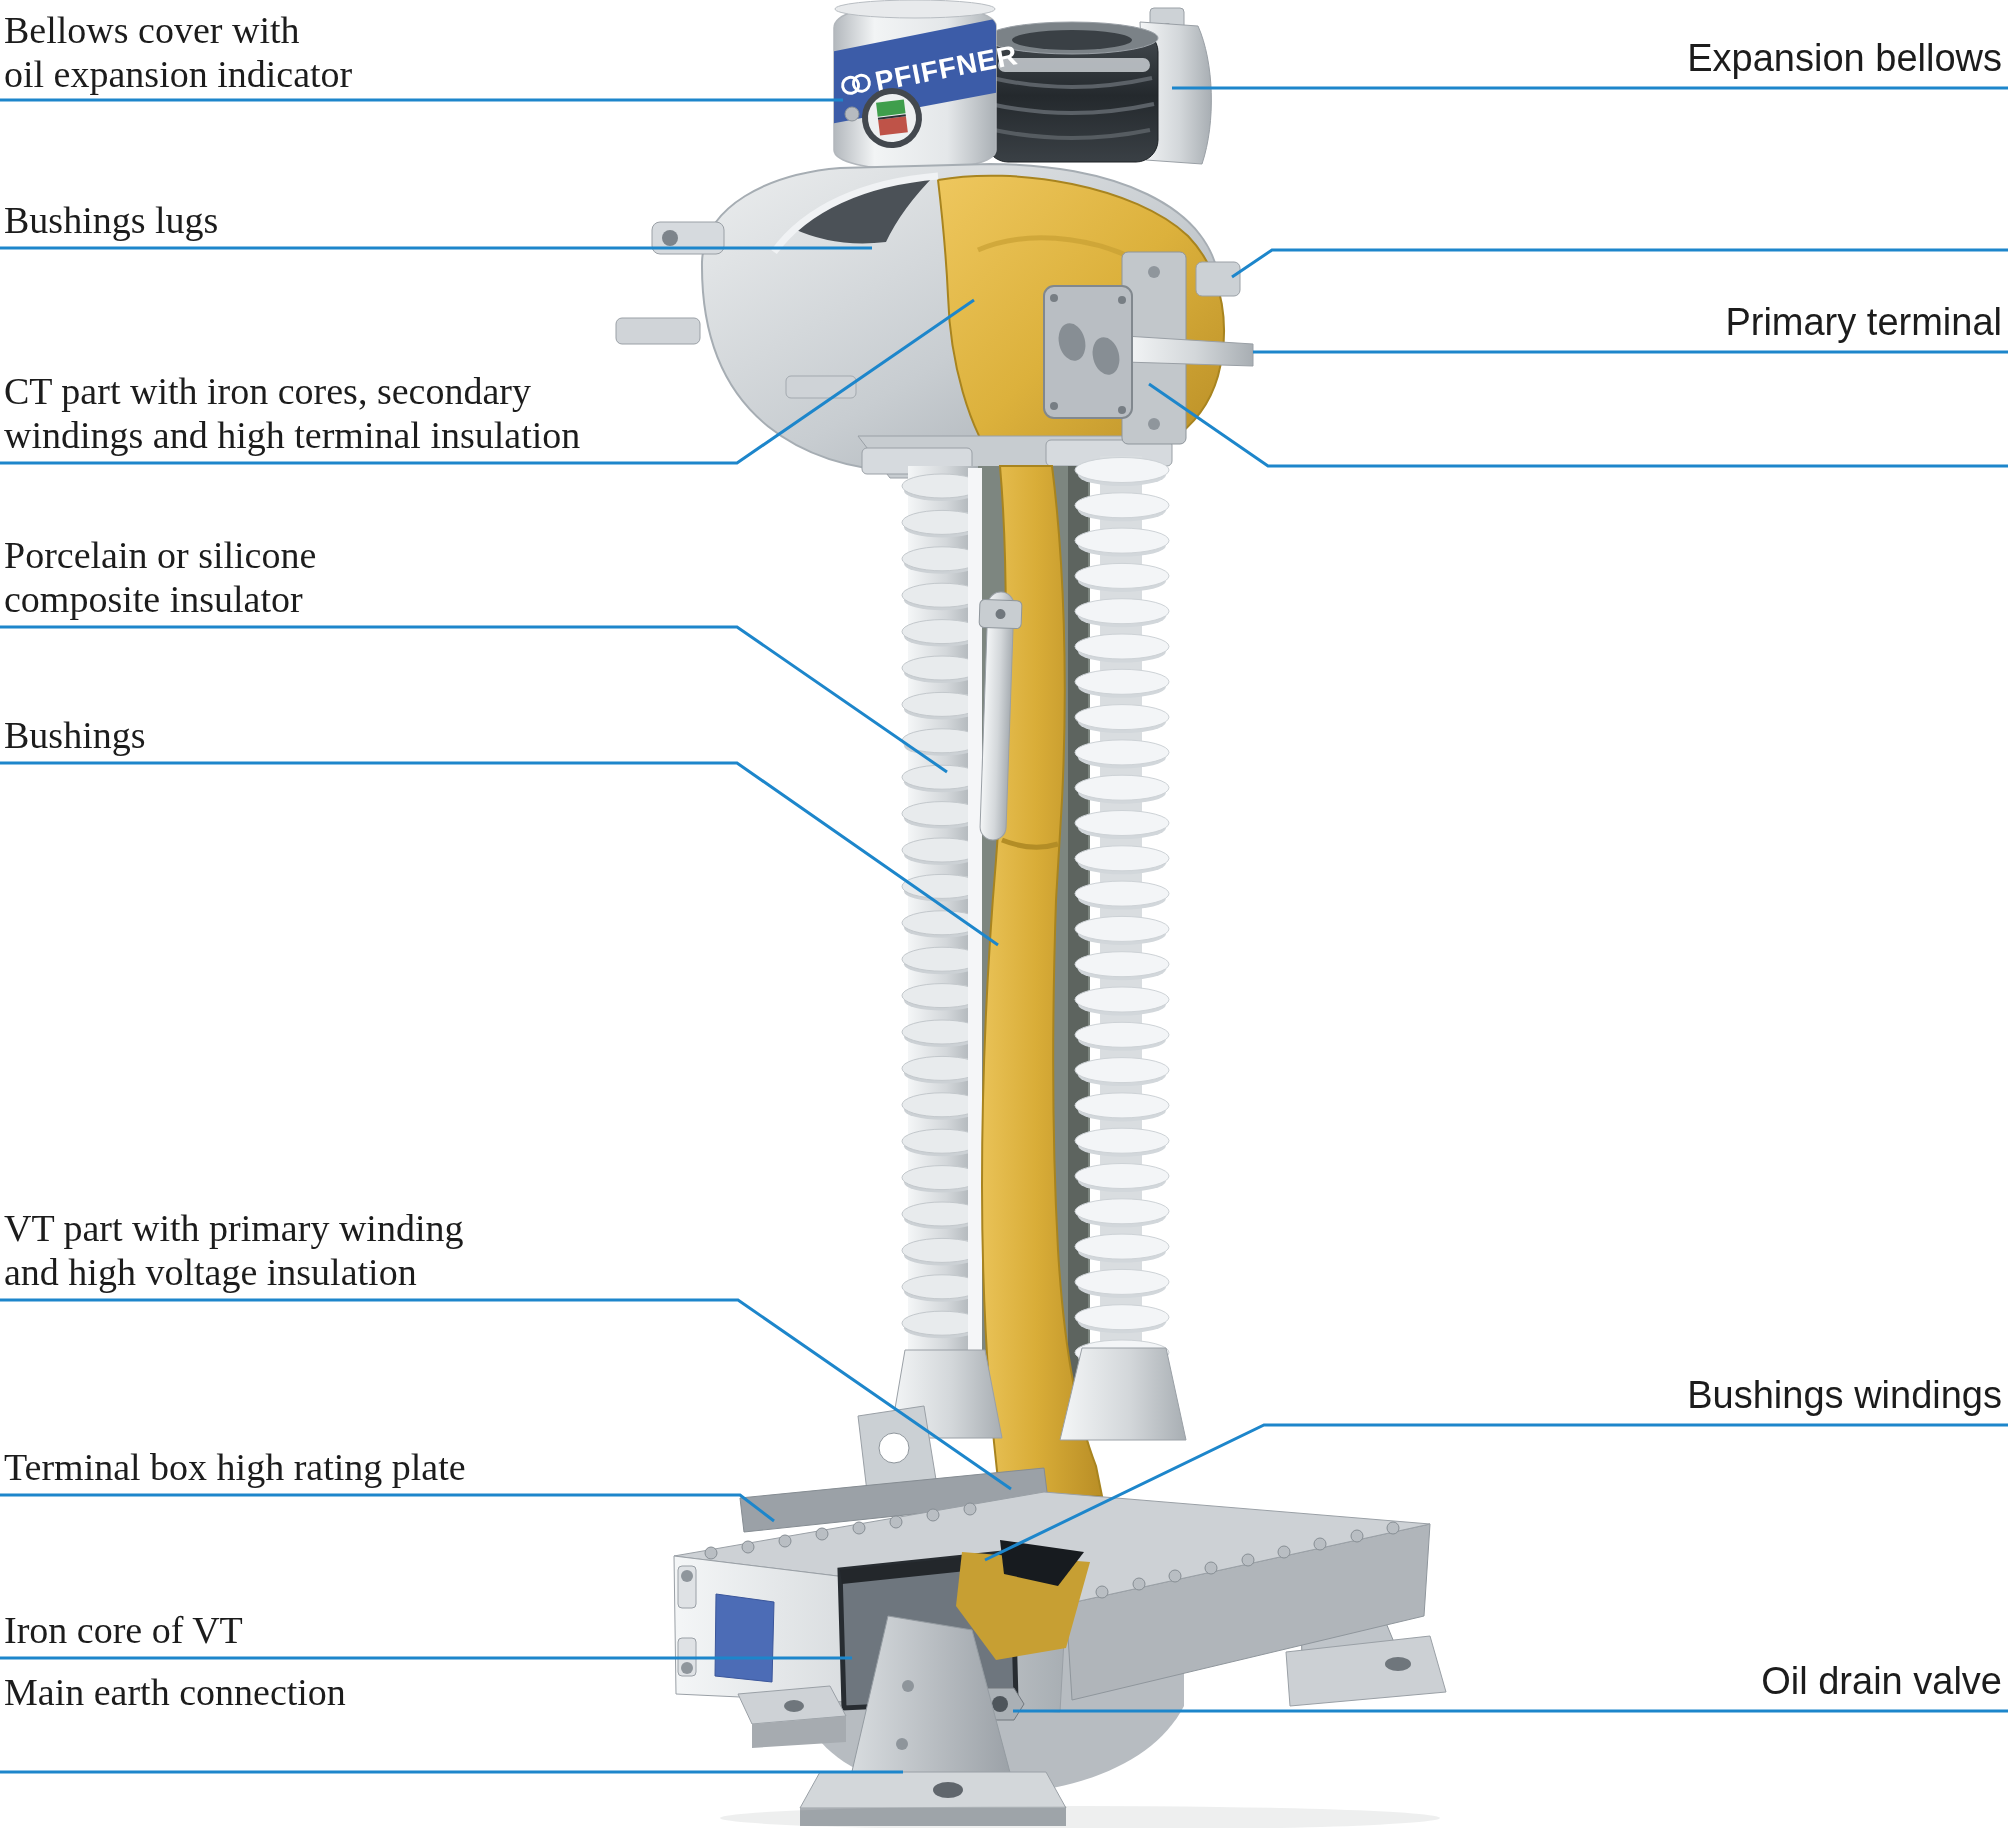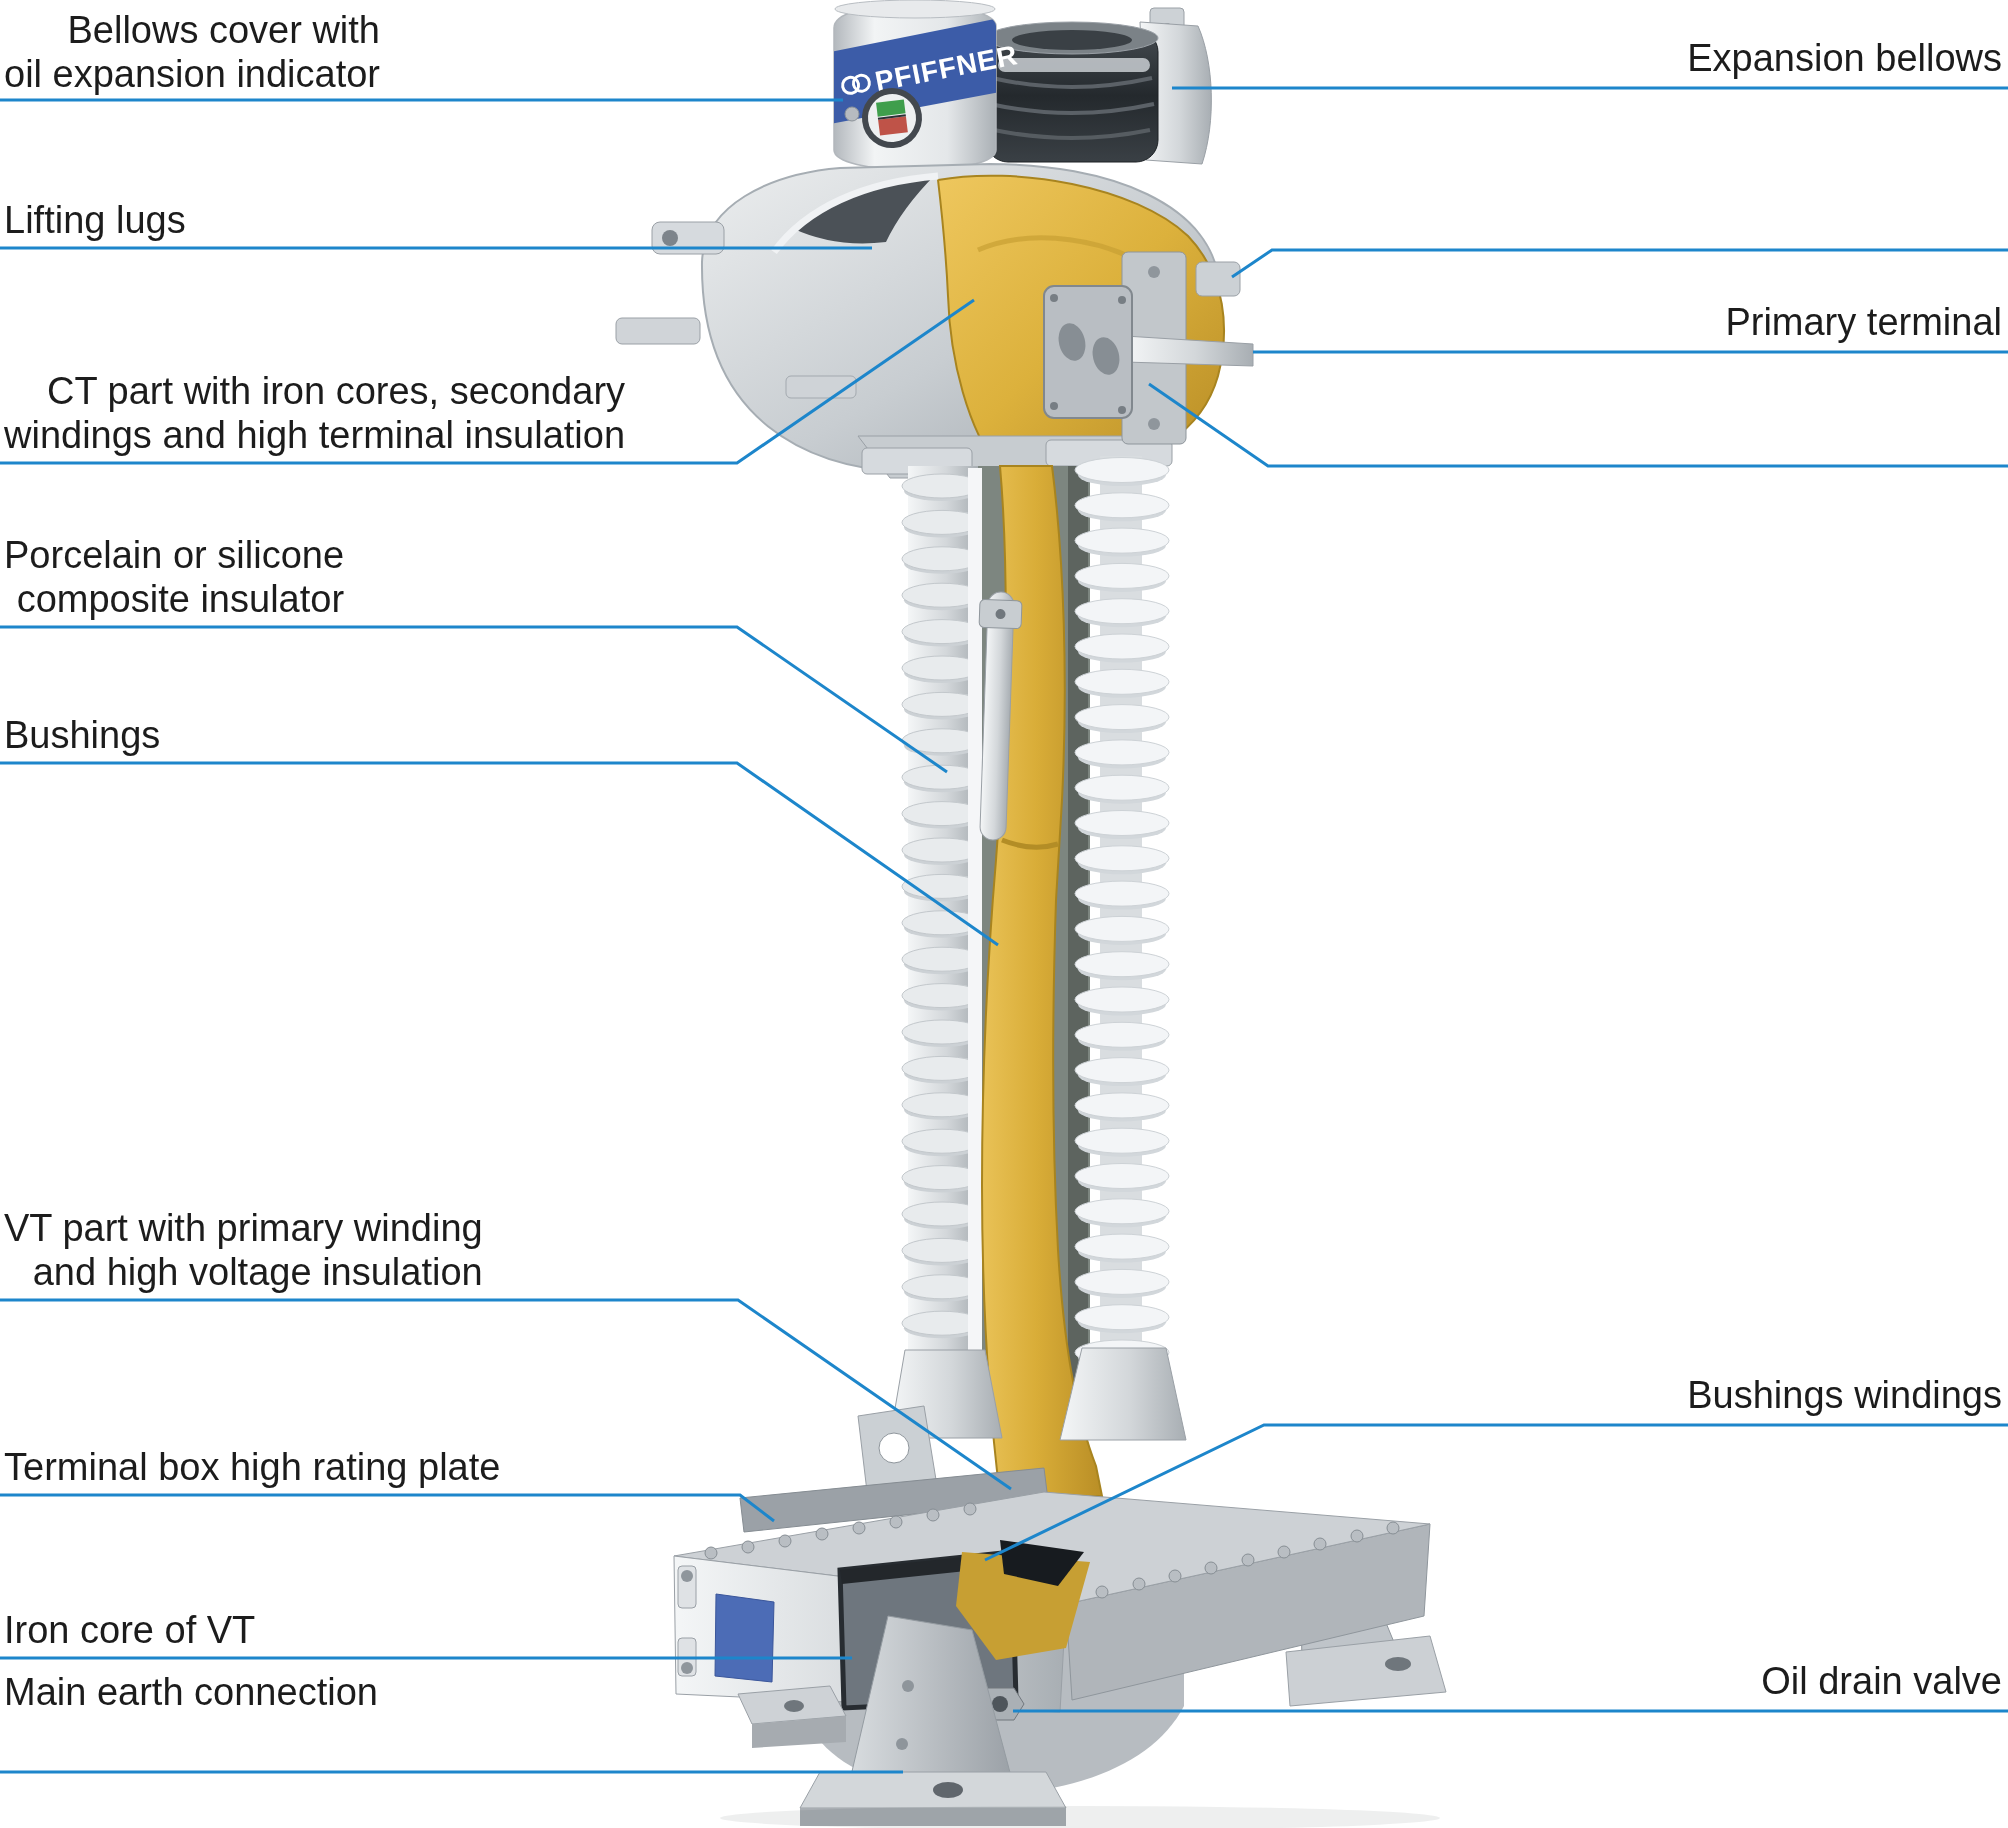--- a/index.html
+++ b/index.html
@@ -1,20 +1,20 @@
 <!DOCTYPE html>
 <html><head>
 <meta charset="utf-8">
 <style>
   html,body{margin:0;padding:0;background:#ffffff;}
   .stage{position:relative;width:2008px;height:1828px;background:#ffffff;overflow:hidden;
          font-family:"Liberation Sans", sans-serif;}
   .lbl{position:absolute;font-weight:300;font-size:38px;line-height:44px;color:#1c1c1c;
        white-space:pre-line;}
-  .lbl.left{left:4px;text-align:right;}
+  .lbl.left{left:4px;text-align:left;font-family:Liberation Serif, serif;}
   .lbl.right{right:6px;}
   svg{position:absolute;left:0;top:0;}
   .leader{fill:none;stroke:#1d86cb;stroke-width:3;}
 </style>
 </head>
 <body>
 
 <div class="stage">
 
   <svg width="2008" height="1828" viewBox="0 0 2008 1828">
@@ -334,21 +334,21 @@
       <polyline class="leader" points="1232,277 1272,250 2008,250"></polyline>
       <polyline class="leader" points="1253,352 2008,352"></polyline>
       <polyline class="leader" points="1149,384 1268,466 2008,466"></polyline>
       <polyline class="leader" points="985,1560 1264,1425 2008,1425"></polyline>
       <polyline class="leader" points="1013,1711 2008,1711"></polyline>
     </g>
   </svg>
 
   <div class="lbl left" style="top:8px">Bellows cover with
 oil expansion indicator</div>
-  <div class="lbl left" style="top:198px">Lifting lugs</div>
+  <div class="lbl left" style="top:198px">Bushings lugs</div>
   <div class="lbl left" style="top:369px">CT part with iron cores, secondary
 windings and high terminal insulation</div>
   <div class="lbl left" style="top:533px">Porcelain or silicone
 composite insulator</div>
   <div class="lbl left" style="top:713px">Bushings</div>
   <div class="lbl left" style="top:1206px">VT part with primary winding
 and high voltage insulation</div>
   <div class="lbl left" style="top:1445px">Terminal box high rating plate</div>
   <div class="lbl left" style="top:1608px">Iron core of VT</div>
   <div class="lbl left" style="top:1670px">Main earth connection</div>

